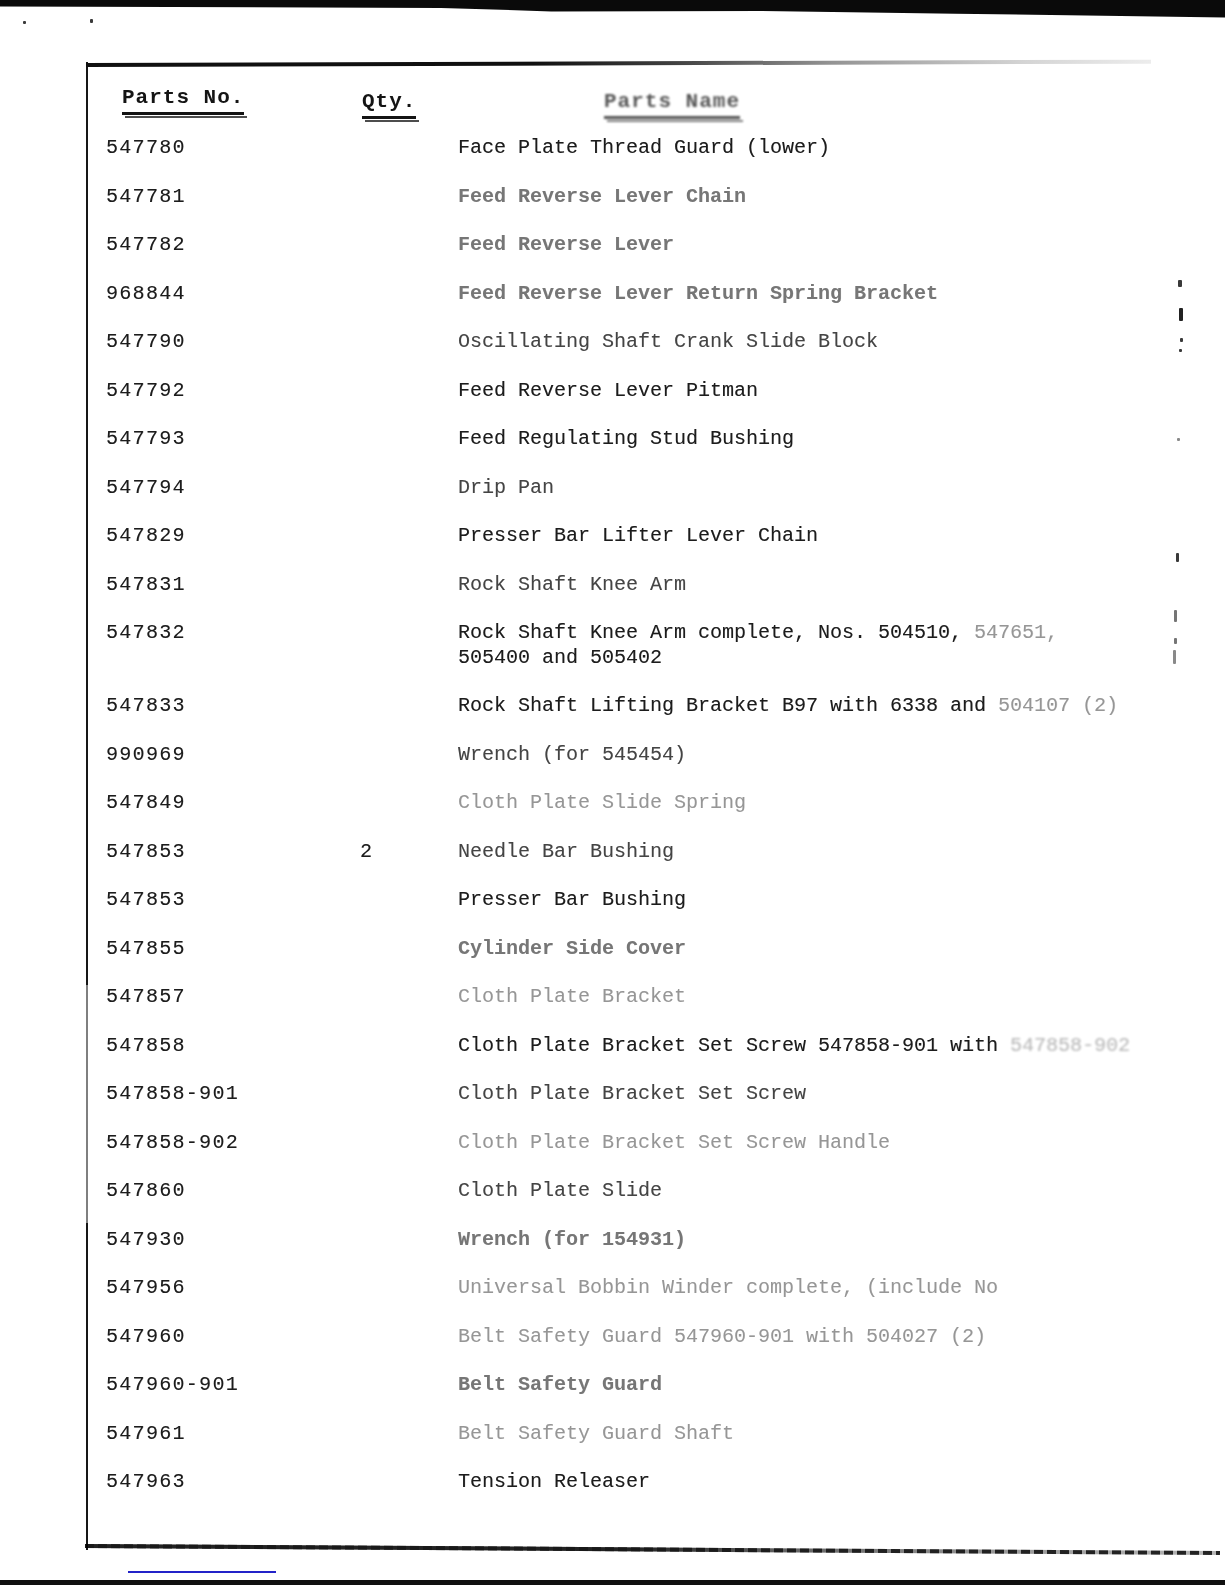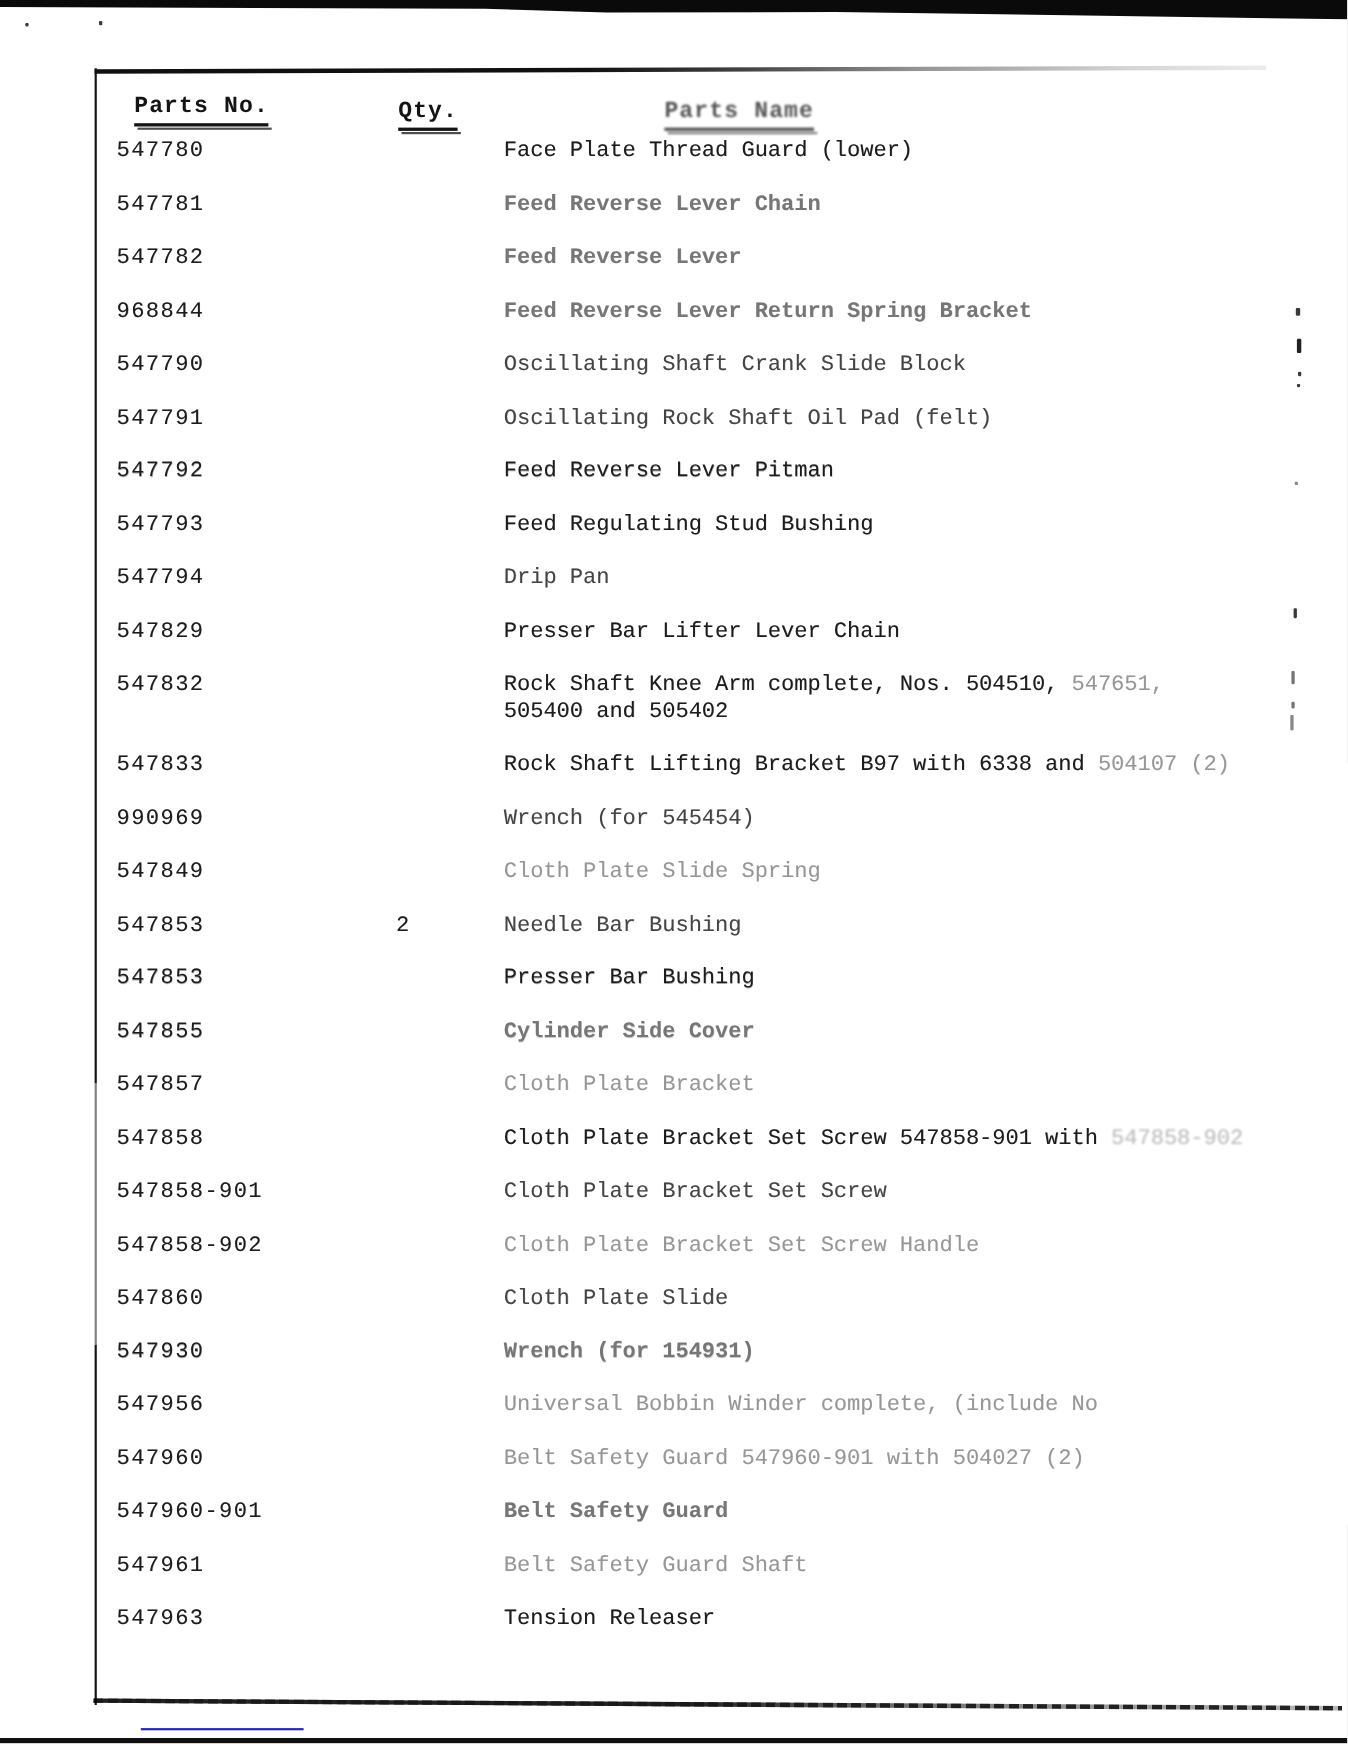--- a/index.html
+++ b/index.html
@@ -42,21 +42,21 @@
   }
   .speck{position:absolute;background:#3a3a3a;border-radius:1px;}
   
   .hdr{position:absolute;font-size:21px;font-weight:bold;letter-spacing:1px;color:#141414;}
   .hdr .u{display:inline-block;border-bottom:3px solid #141414;padding-bottom:3px;position:relative;}
   .hdr .u::after{content:"";position:absolute;left:3px;right:-3px;bottom:-6px;height:2px;background:rgba(18,18,18,.75);}
   .h-no{left:112px;top:86px;margin-left:10px;}
   .h-qty{left:362px;top:90px;}
   .h-name{left:604px;top:90px;filter:blur(1.1px);opacity:.72;}
   
-  #rows{position:absolute;left:0;top:126px;right:0;}
+  #rows{position:absolute;left:0;top:136px;right:0;}
   .row{position:relative;height:48.5px;}
   .row.tall{height:73px;}
   .cell{position:absolute;top:0;font-size:20px;line-height:24.5px;white-space:pre;
         text-shadow:0.3px 0.2px 0 rgba(0,0,0,.35);}
   .c-no{left:106px;letter-spacing:1.3px;}
   .c-qty{left:360px;}
   .c-name{left:458px;right:10px;white-space:normal;}
   .fade-1{opacity:.82;filter:blur(.25px);}
   .fade-2{opacity:.6;filter:blur(.45px);font-weight:bold;}
   .fade-3{opacity:.46;filter:blur(.6px);text-align:center;}
@@ -111,38 +111,38 @@
       </div>
       <div class="row">
         <span class="cell c-no">968844</span>
         <div class="cell c-name"><span class="fade-2">Feed Reverse Lever Return Spring Bracket</span></div>
       </div>
       <div class="row">
         <span class="cell c-no">547790</span>
         <div class="cell c-name"><span class="fade-1">Oscillating Shaft Crank Slide Block</span></div>
       </div>
       <div class="row">
-        <span class="cell c-no">547791</span>
-        <div class="cell c-name"><span class="fade-1">Oscillating Rock Shaft Oil Pad (felt)</span></div>
-      </div>
-      <div class="row">
         <span class="cell c-no">547792</span>
         <div class="cell c-name"><span class="">Feed Reverse Lever Pitman</span></div>
       </div>
       <div class="row">
         <span class="cell c-no">547793</span>
         <div class="cell c-name"><span class="">Feed Regulating Stud Bushing</span></div>
       </div>
       <div class="row">
         <span class="cell c-no">547794</span>
         <div class="cell c-name"><span class="fade-1">Drip Pan</span></div>
       </div>
       <div class="row">
         <span class="cell c-no">547829</span>
         <div class="cell c-name"><span class="">Presser Bar Lifter Lever Chain</span></div>
+      </div>
+      <div class="row">
+        <span class="cell c-no">547831</span>
+        <div class="cell c-name"><span class="fade-1">Rock Shaft Knee Arm</span></div>
       </div>
       <div class="row tall">
         <span class="cell c-no">547832</span>
         <div class="cell c-name"><span class="">Rock Shaft Knee Arm complete, Nos. 504510,</span><span class="fade-3"> 547651,</span><span class="line2">505400 and 505402</span></div>
       </div>
       <div class="row">
         <span class="cell c-no">547833</span>
         <div class="cell c-name"><span class="">Rock Shaft Lifting Bracket B97 with 6338 and</span><span class="fade-3"> 504107 (2)</span></div>
       </div>
       <div class="row">

